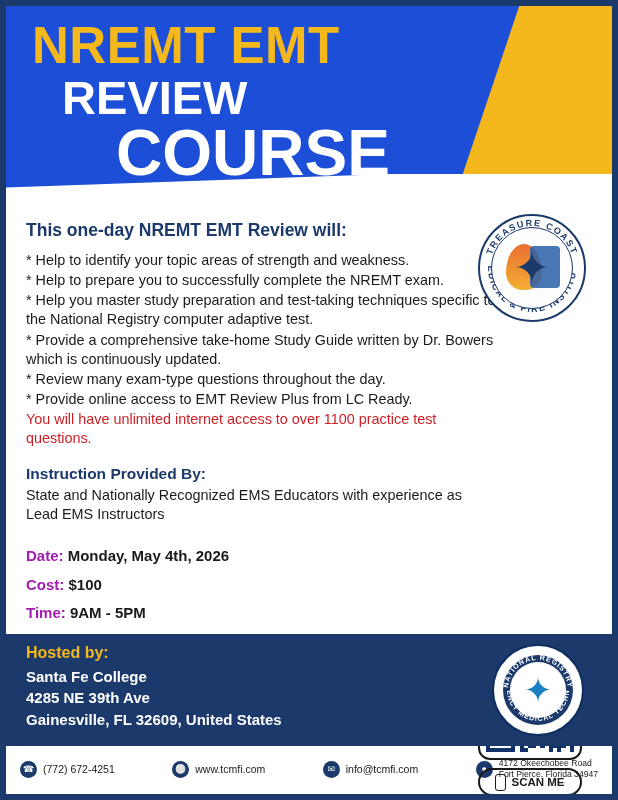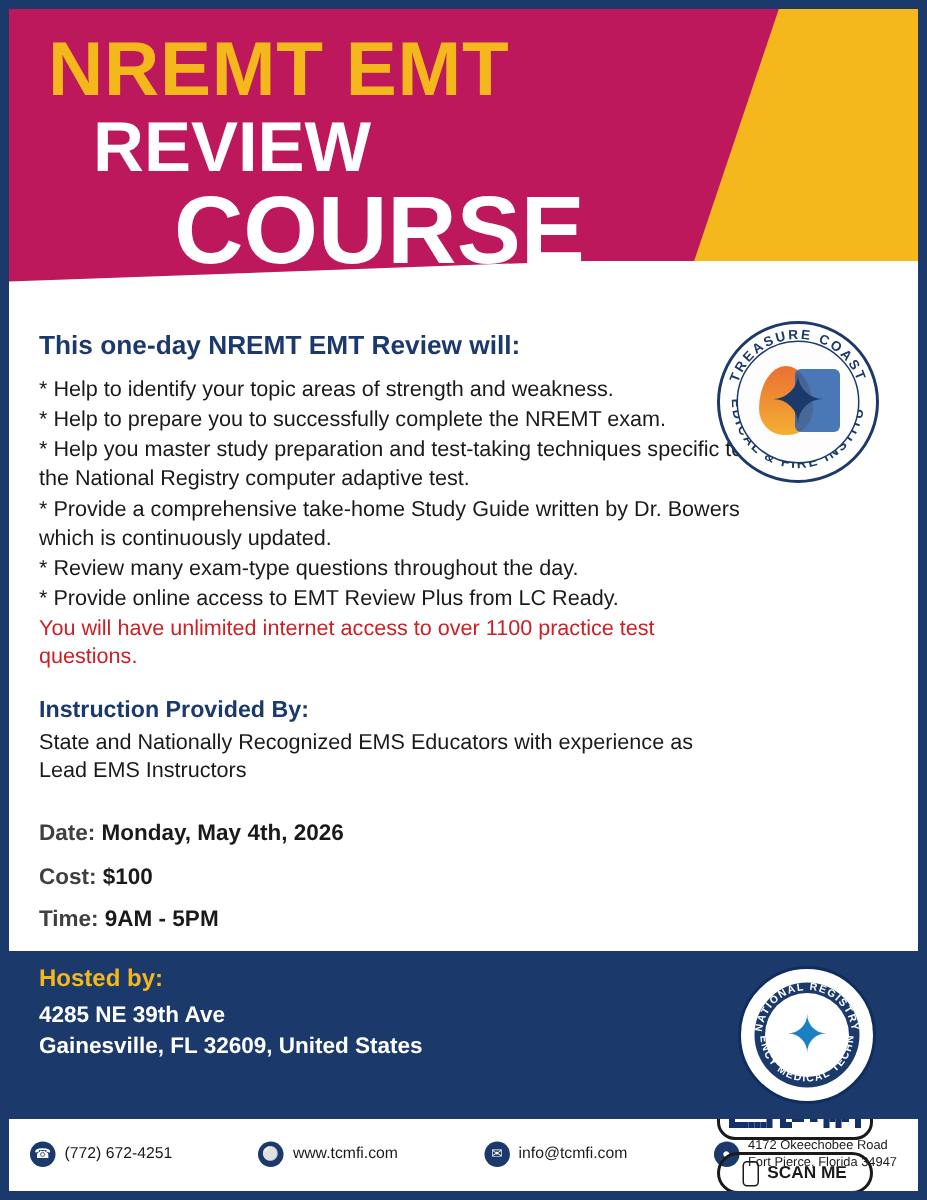--- a/index.html
+++ b/index.html
@@ -20,21 +20,21 @@
     background: #ffffff;
     box-sizing: border-box;
     border: 6px solid #1b3a6b;
     overflow: hidden;
   }
 
   
   .header {
     position: relative;
     height: 200px;
-    background: #be185d;
+    background: #1d4ed8;
     overflow: hidden;
   }
   .header-yellow-block {
     position: absolute;
     right: 0;
     top: 0;
     width: 160px;
     height: 200px;
     background: #f5b81c;
     clip-path: polygon(42% 0, 100% 0, 100% 100%, 0 100%);
@@ -112,21 +112,21 @@
     max-width: 460px;
   }
 
   .details {
     margin-top: 18px;
     font-size: 15px;
     color: #1a1a1a;
     line-height: 1.9;
   }
   .details .dlabel {
-    color: #404040;
+    color: #a21caf;
     font-weight: bold;
   }
   .details .dval {
     font-weight: bold;
     color: #1a1a1a;
   }
 
   
   .tcmfi-logo {
     position: absolute;
@@ -846,20 +846,21 @@
       <div class="scan-me">
         <span class="phone-glyph"></span>
         <span>SCAN ME</span>
       </div>
     </div>
 
   </div>
 
   <div class="hosted">
     <div class="hosted-label">Hosted by:</div>
+    <div class="hosted-line">Santa Fe College</div>
     <div class="hosted-line">4285 NE 39th Ave</div>
     <div class="hosted-line">Gainesville, FL  32609, United States</div>
 
     <div class="nremt-seal">
       <div class="ring2"></div>
       <div class="ring3"></div>
       <svg class="seal-arc" viewBox="0 0 88 88" style="position:absolute;inset:0;">
         <defs>
           <path id="sArcTop" d="M 14,44 A 30,30 0 0 1 74,44"></path>
           <path id="sArcBot" d="M 13,44 A 31,31 0 0 0 75,44"></path>

